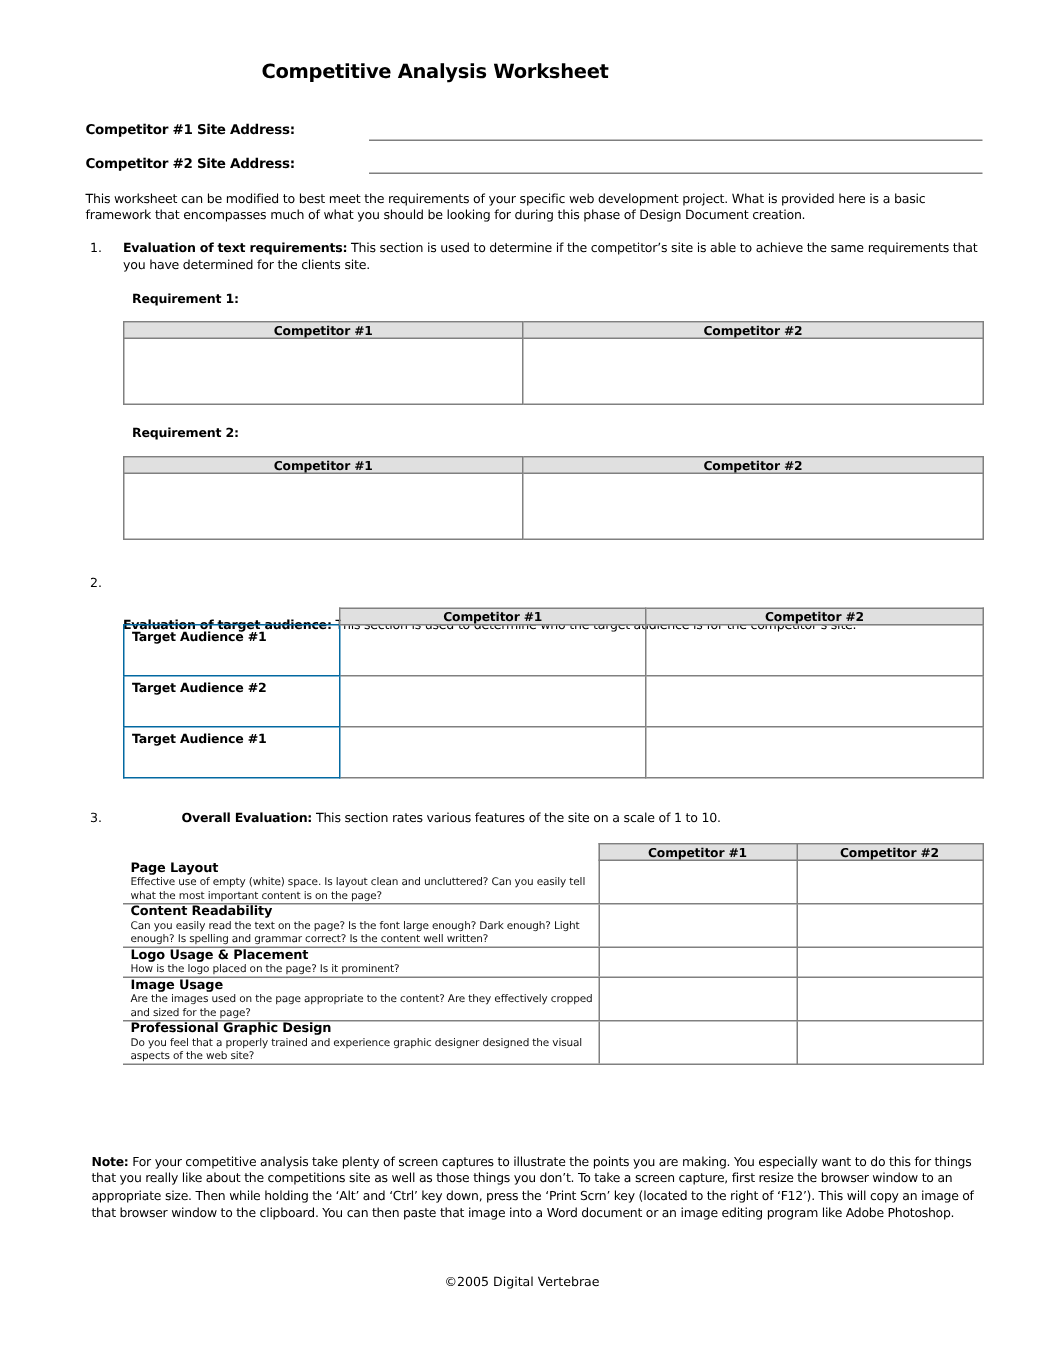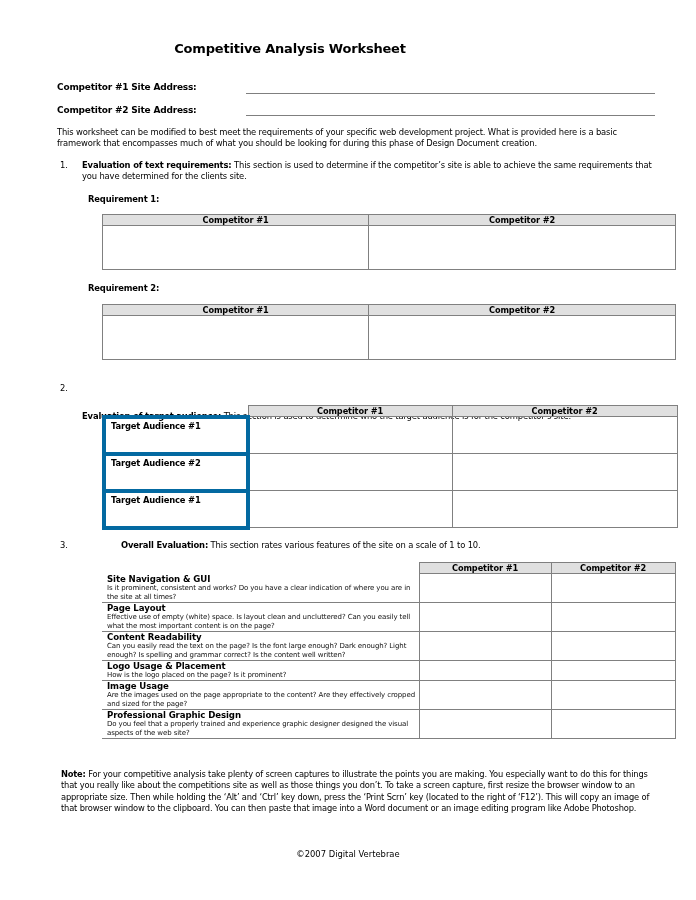--- a/index.html
+++ b/index.html
@@ -28,31 +28,31 @@
       position: absolute; left: 60px; font-size: 8.4px; line-height: 11px;
     }
     .sec-text {
       position: absolute; left: 82px; width: 575px; font-size: 8.4px; line-height: 11px;
       letter-spacing: -0.15px;
     }
     .sec-text b { font-weight: bold; }
     .req-label {
       position: absolute; left: 88px; font-size: 8.4px; font-weight: bold; letter-spacing: -0.15px;
     }
-    table { border-collapse: collapse; position: absolute; table-layout: fixed; margin-left: 20px; }
+    table { border-collapse: collapse; position: absolute; table-layout: fixed; }
     th.hdr {
       background: #e0e0e0; border: 1px solid #808080; font-size: 8.2px; font-weight: bold;
       height: 10px; padding: 0; text-align: center; letter-spacing: -0.1px;
     }
     td.cell { border: 1px solid #808080; padding: 0; }
     .req-table { left: 82px; width: 573px; }
     .req-table td.cell { height: 43px; }
     .aud-table { left: 82px; width: 573px; }
     .aud-table td.lbl {
-      border: 4px solid #0369a1; vertical-align: top; padding: 2px 0 0 5px;
+      border: 1px solid #0369a1; vertical-align: top; padding: 2px 0 0 5px;
       font-size: 8.4px; font-weight: bold; height: 31px; letter-spacing: -0.15px;
     }
     .aud-table td.cell { height: 33px; }
     .aud-table th.blank { border: none; background: transparent; }
     .eval-table { left: 82px; width: 573px; }
     .eval-table th.blank { border: none; background: transparent; }
     .eval-table td.lbl {
       border: none; border-bottom: 1px solid #808080; padding: 0 0 0 5px; vertical-align: top;
     }
     .eval-table td.cell { border: 1px solid #808080; }
@@ -164,28 +164,20 @@
         <col style="width:124px">
       </colgroup>
     <tbody>
         <tr>
       <th class="blank"></th>
       <th class="hdr">Competitor #1</th>
       <th class="hdr">Competitor #2</th>
     </tr>
     <tr>
       <td class="lbl">
-        <span class="eval-title">Site Navigation &amp; GUI</span>
-        <span class="eval-desc">Is it prominent, consistent and works? Do you have a clear indication of where you are in the site at all times?</span>
-      </td>
-      <td class="cell"></td>
-      <td class="cell"></td>
-    </tr>
-    <tr>
-      <td class="lbl">
         <span class="eval-title">Page Layout</span>
         <span class="eval-desc">Effective use of empty (white) space. Is layout clean and uncluttered? Can you easily tell what the most important content is on the page?</span>
       </td>
       <td class="cell"></td>
       <td class="cell"></td>
     </tr>
     <tr>
       <td class="lbl">
         <span class="eval-title">Content Readability</span>
         <span class="eval-desc">Can you easily read the text on the page? Is the font large enough? Dark enough? Light enough? Is spelling and grammar correct? Is the content well written?</span>
@@ -215,14 +207,14 @@
         <span class="eval-desc">Do you feel that a properly trained and experience graphic designer designed the visual aspects of the web site?</span>
       </td>
       <td class="cell"></td>
       <td class="cell"></td>
     </tr>
   </tbody>
     </table>
 
   <div class="note"><b>Note:</b><span> For your competitive analysis take plenty of screen captures to illustrate the points you are making. You especially want to do this for things that you really like about the competitions site as well as those things you don’t. To take a screen capture, first resize the browser window to an appropriate size. Then while holding the ‘Alt’ and ‘Ctrl’ key down, press the ‘Print Scrn’ key (located to the right of ‘F12’).  This will copy an image of that browser window to the clipboard. You can then paste that image into a Word document or an image editing program like Adobe Photoshop.</span></div>
 
-  <div class="footer">©2007 Digital Vertebrae</div>
+  <div class="footer">©2005 Digital Vertebrae</div>
 </div>
 
 </body></html>

